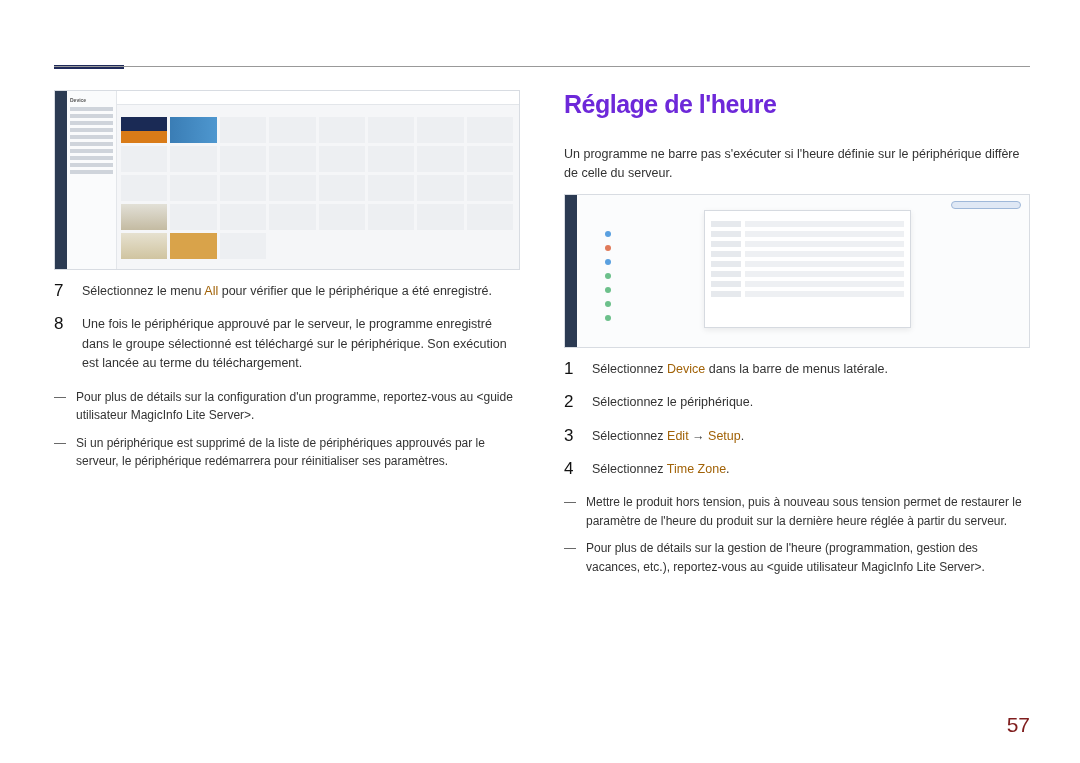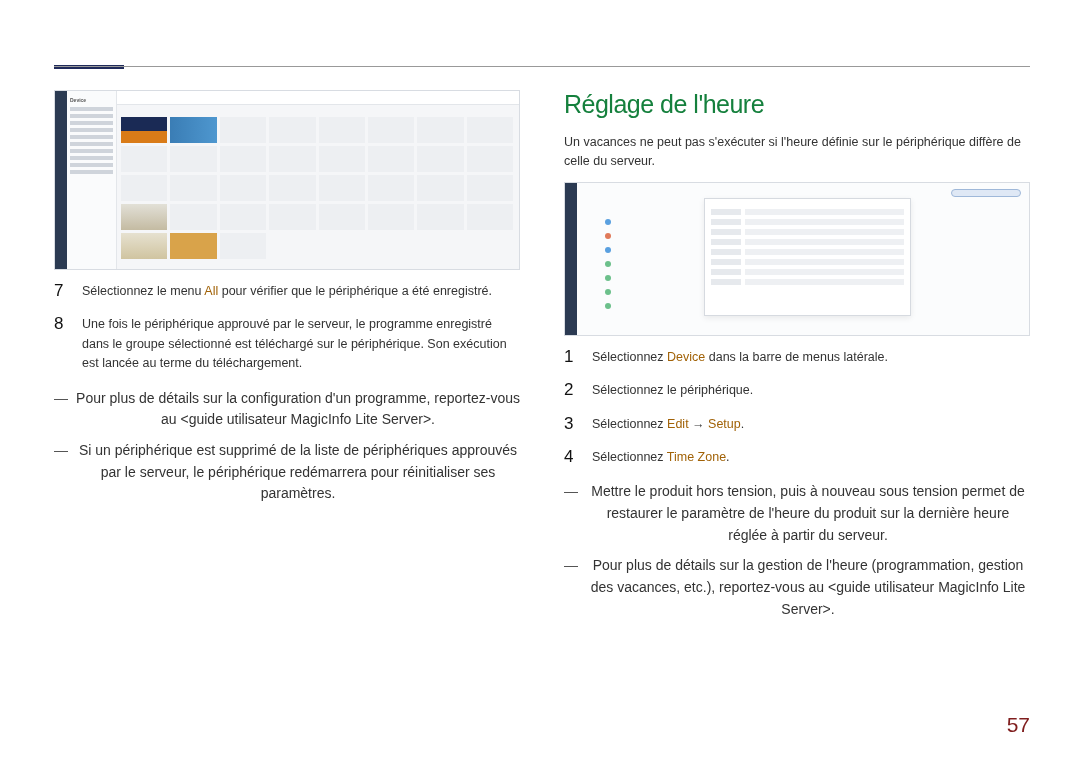--- a/index.html
+++ b/index.html
@@ -110,23 +110,23 @@
   .shot-right .panel .dots {
     position:absolute; left:28px; top:28px; bottom:10px; width:36px;
   }
   .shot-right .panel .dots div{
     width:6px; height:6px; border-radius:50%; margin:8px 0;
   }
 
   
   h2.section-title {
     font-size: 25px;
-    font-weight: 400;
-    color: #15803d;
-    margin-bottom: 14px;
+    font-weight: 700;
+    color: #6d28d9;
+    margin-bottom: 26px;
     letter-spacing: -0.5px;
   }
   p.intro {
     font-size: 12.5px;
     line-height: 1.55;
     margin-bottom: 10px;
   }
   ol.steps { list-style: none; margin-top: 12px; }
   ol.steps li {
     display: flex;
@@ -139,26 +139,25 @@
     font-size: 17px;
     font-weight: 400;
     color: #111;
     min-width: 14px;
     line-height: 1.1;
   }
   ol.steps li .body { flex:1; }
   .lnk { color: #a16207; }
   ul.notes { list-style:none; margin-top:6px; }
   ul.notes li {
-    font-size: 14px;
+    font-size: 12px;
     line-height: 1.55;
     padding-left: 22px;
     position: relative;
     margin-bottom: 9px;
-    text-align: center;
   }
   ul.notes li::before {
     content: "―";
     position: absolute;
     left: 0;
     color: #555;
   }
   .pagenum {
     position: absolute;
     right: 50px;
@@ -245,21 +244,21 @@
     </ol>
 
     <ul class="notes">
       <li>Pour plus de détails sur la configuration d'un programme, reportez-vous au &lt;guide utilisateur MagicInfo Lite Server&gt;.</li>
       <li>Si un périphérique est supprimé de la liste de périphériques approuvés par le serveur, le périphérique redémarrera pour réinitialiser ses paramètres.</li>
     </ul>
   </div>
 
   <div class="col">
     <h2 class="section-title">Réglage de l'heure</h2>
-    <p class="intro">Un vacances ne peut pas s'exécuter si l'heure définie sur le périphérique diffère de celle du serveur.</p>
+    <p class="intro">Un programme ne barre pas s'exécuter si l'heure définie sur le périphérique diffère de celle du serveur.</p>
 
     <div class="shot-right">
       <div class="vrail"></div>
       <div class="panel">
         <div class="pill"></div>
         <div class="dots">
           <div style="background:#5aa0e0"></div>
           <div style="background:#e07a5a"></div>
           <div style="background:#5aa0e0"></div>
           <div style="background:#6cc08b"></div>

